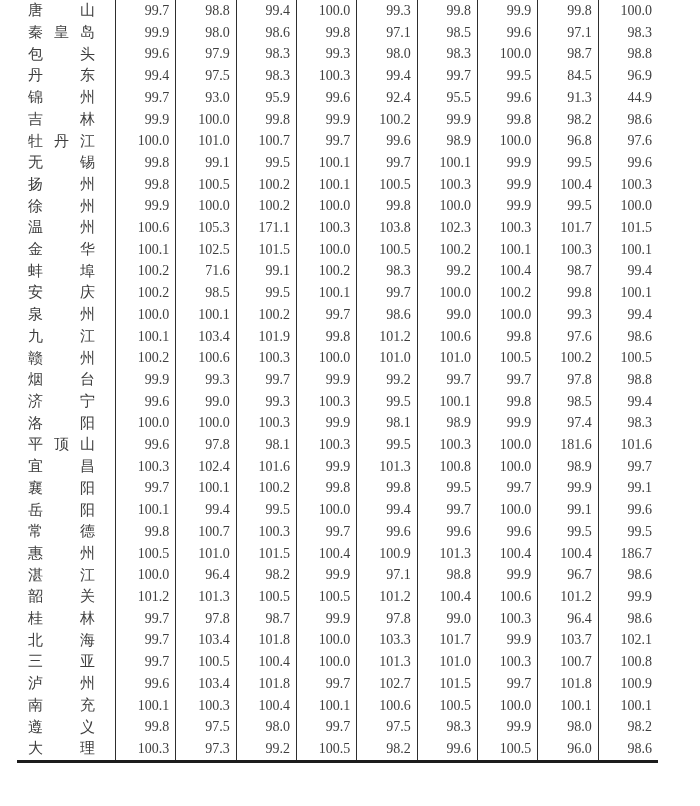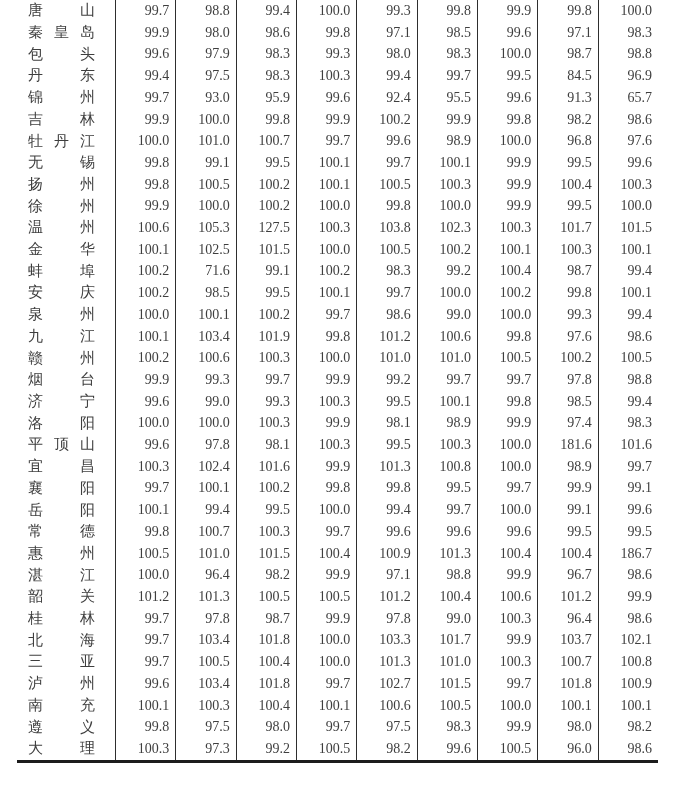--- a/index.html
+++ b/index.html
@@ -129,21 +129,21 @@
           <span class="cn-char">州</span>
         </div>
   <div class="cell-num">99.7</div>
         <div class="cell-num">93.0</div>
         <div class="cell-num">95.9</div>
         <div class="cell-num">99.6</div>
         <div class="cell-num">92.4</div>
         <div class="cell-num">95.5</div>
         <div class="cell-num">99.6</div>
         <div class="cell-num">91.3</div>
-        <div class="cell-num">65.7</div>
+        <div class="cell-num">44.9</div>
       </div>
 
   <div class="row">
     <div class="cell-name">
           <span class="cn-char">吉</span>
           <span class="cn-char">林</span>
         </div>
   <div class="cell-num">99.9</div>
         <div class="cell-num">100.0</div>
         <div class="cell-num">99.8</div>
@@ -220,21 +220,21 @@
         <div class="cell-num">100.0</div>
       </div>
 
   <div class="row">
     <div class="cell-name">
           <span class="cn-char">温</span>
           <span class="cn-char">州</span>
         </div>
   <div class="cell-num">100.6</div>
         <div class="cell-num">105.3</div>
-        <div class="cell-num">127.5</div>
+        <div class="cell-num">171.1</div>
         <div class="cell-num">100.3</div>
         <div class="cell-num">103.8</div>
         <div class="cell-num">102.3</div>
         <div class="cell-num">100.3</div>
         <div class="cell-num">101.7</div>
         <div class="cell-num">101.5</div>
       </div>
 
   <div class="row">
     <div class="cell-name">

